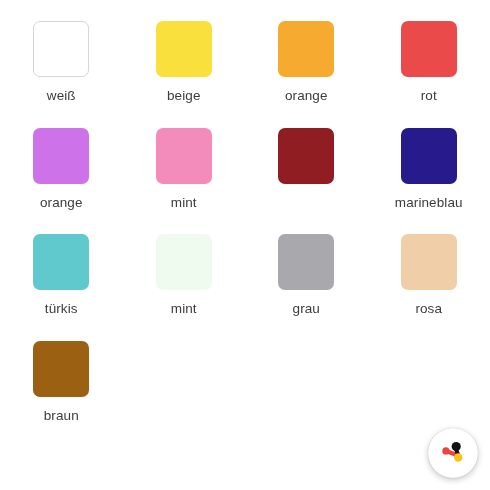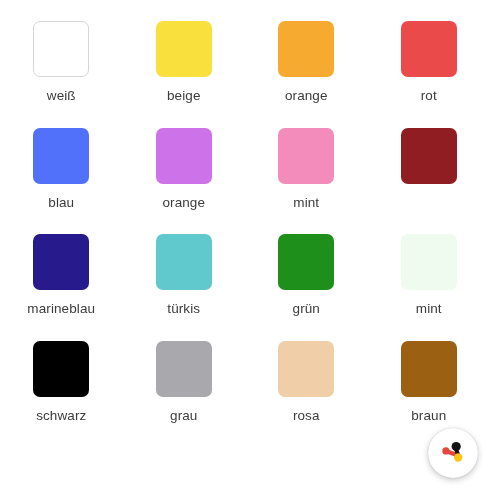--- a/index.html
+++ b/index.html
@@ -102,53 +102,41 @@
       </div>
       <div class="swatch-cell">
         <div class="swatch-chip" style="background-color: rgb(246, 170, 48);"></div>
         <div class="swatch-label">orange</div>
       </div>
       <div class="swatch-cell">
         <div class="swatch-chip" style="background-color: rgb(234, 74, 74);"></div>
         <div class="swatch-label">rot</div>
       </div>
       <div class="swatch-cell">
-        <div class="swatch-chip" style="background-color: rgb(82, 113, 250);"></div>
-        <div class="swatch-label">blau</div>
-      </div>
-      <div class="swatch-cell">
         <div class="swatch-chip" style="background-color: rgb(205, 114, 232);"></div>
         <div class="swatch-label">orange</div>
       </div>
       <div class="swatch-cell">
         <div class="swatch-chip" style="background-color: rgb(243, 140, 186);"></div>
         <div class="swatch-label">mint</div>
       </div>
       <div class="swatch-cell">
         <div class="swatch-chip" style="background-color: rgb(143, 29, 33);"></div>
       </div>
       <div class="swatch-cell">
         <div class="swatch-chip" style="background-color: rgb(38, 26, 140);"></div>
         <div class="swatch-label">marineblau</div>
       </div>
       <div class="swatch-cell">
         <div class="swatch-chip" style="background-color: rgb(95, 201, 205);"></div>
         <div class="swatch-label">türkis</div>
       </div>
       <div class="swatch-cell">
-        <div class="swatch-chip" style="background-color: rgb(31, 143, 27);"></div>
-        <div class="swatch-label">grün</div>
-      </div>
-      <div class="swatch-cell">
         <div class="swatch-chip" style="background-color: rgb(238, 251, 238);"></div>
         <div class="swatch-label">mint</div>
-      </div>
-      <div class="swatch-cell">
-        <div class="swatch-chip" style="background-color: rgb(0, 0, 0);"></div>
-        <div class="swatch-label">schwarz</div>
       </div>
       <div class="swatch-cell">
         <div class="swatch-chip" style="background-color: rgb(169, 169, 173);"></div>
         <div class="swatch-label">grau</div>
       </div>
       <div class="swatch-cell">
         <div class="swatch-chip" style="background-color: rgb(240, 207, 168);"></div>
         <div class="swatch-label">rosa</div>
       </div>
       <div class="swatch-cell">

